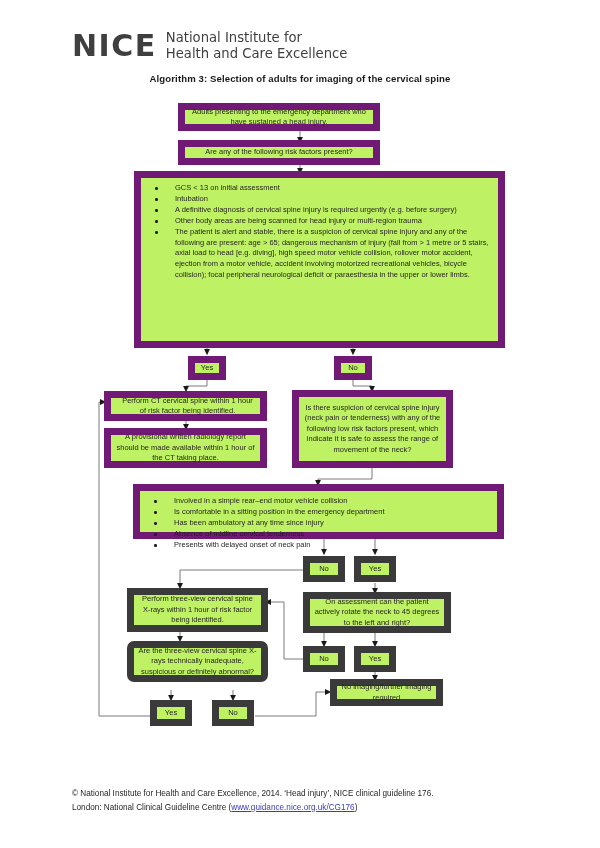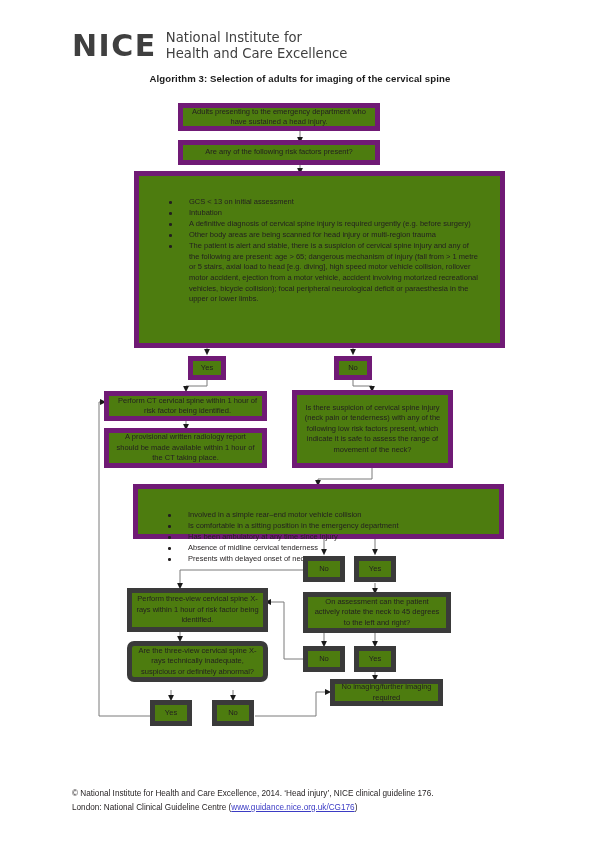--- a/index.html
+++ b/index.html
@@ -70,39 +70,39 @@
   #connectors {
     position: absolute;
     left: 0; top: 0;
     width: 600px; height: 790px;
     pointer-events: none;
   }
 
   .node {
     position: absolute;
     box-sizing: border-box;
-    border: 5px solid #701a75;
-    background: #4d7c0f;
+    border: 7px solid #701a75;
+    background: #bef264;
     font-size: 7.5px;
     line-height: 1.38;
     color: #231f20;
     display: flex;
     align-items: center;
     justify-content: center;
     text-align: center;
     padding: 2px 4px;
     z-index: 2;
   }
   .node.dark { border-color: #3a3a3a; }
   .node.small {
     font-size: 7.6px;
   }
   .node ul {
     list-style: none;
-    margin: 16px;
+    margin: 0;
     padding: 0;
     text-align: left;
     width: 100%;
   }
   .node li {
     position: relative;
     padding-left: 34px;
     margin: 0 0 0.5px 0;
     font-size: 7.5px;
     line-height: 1.41;

